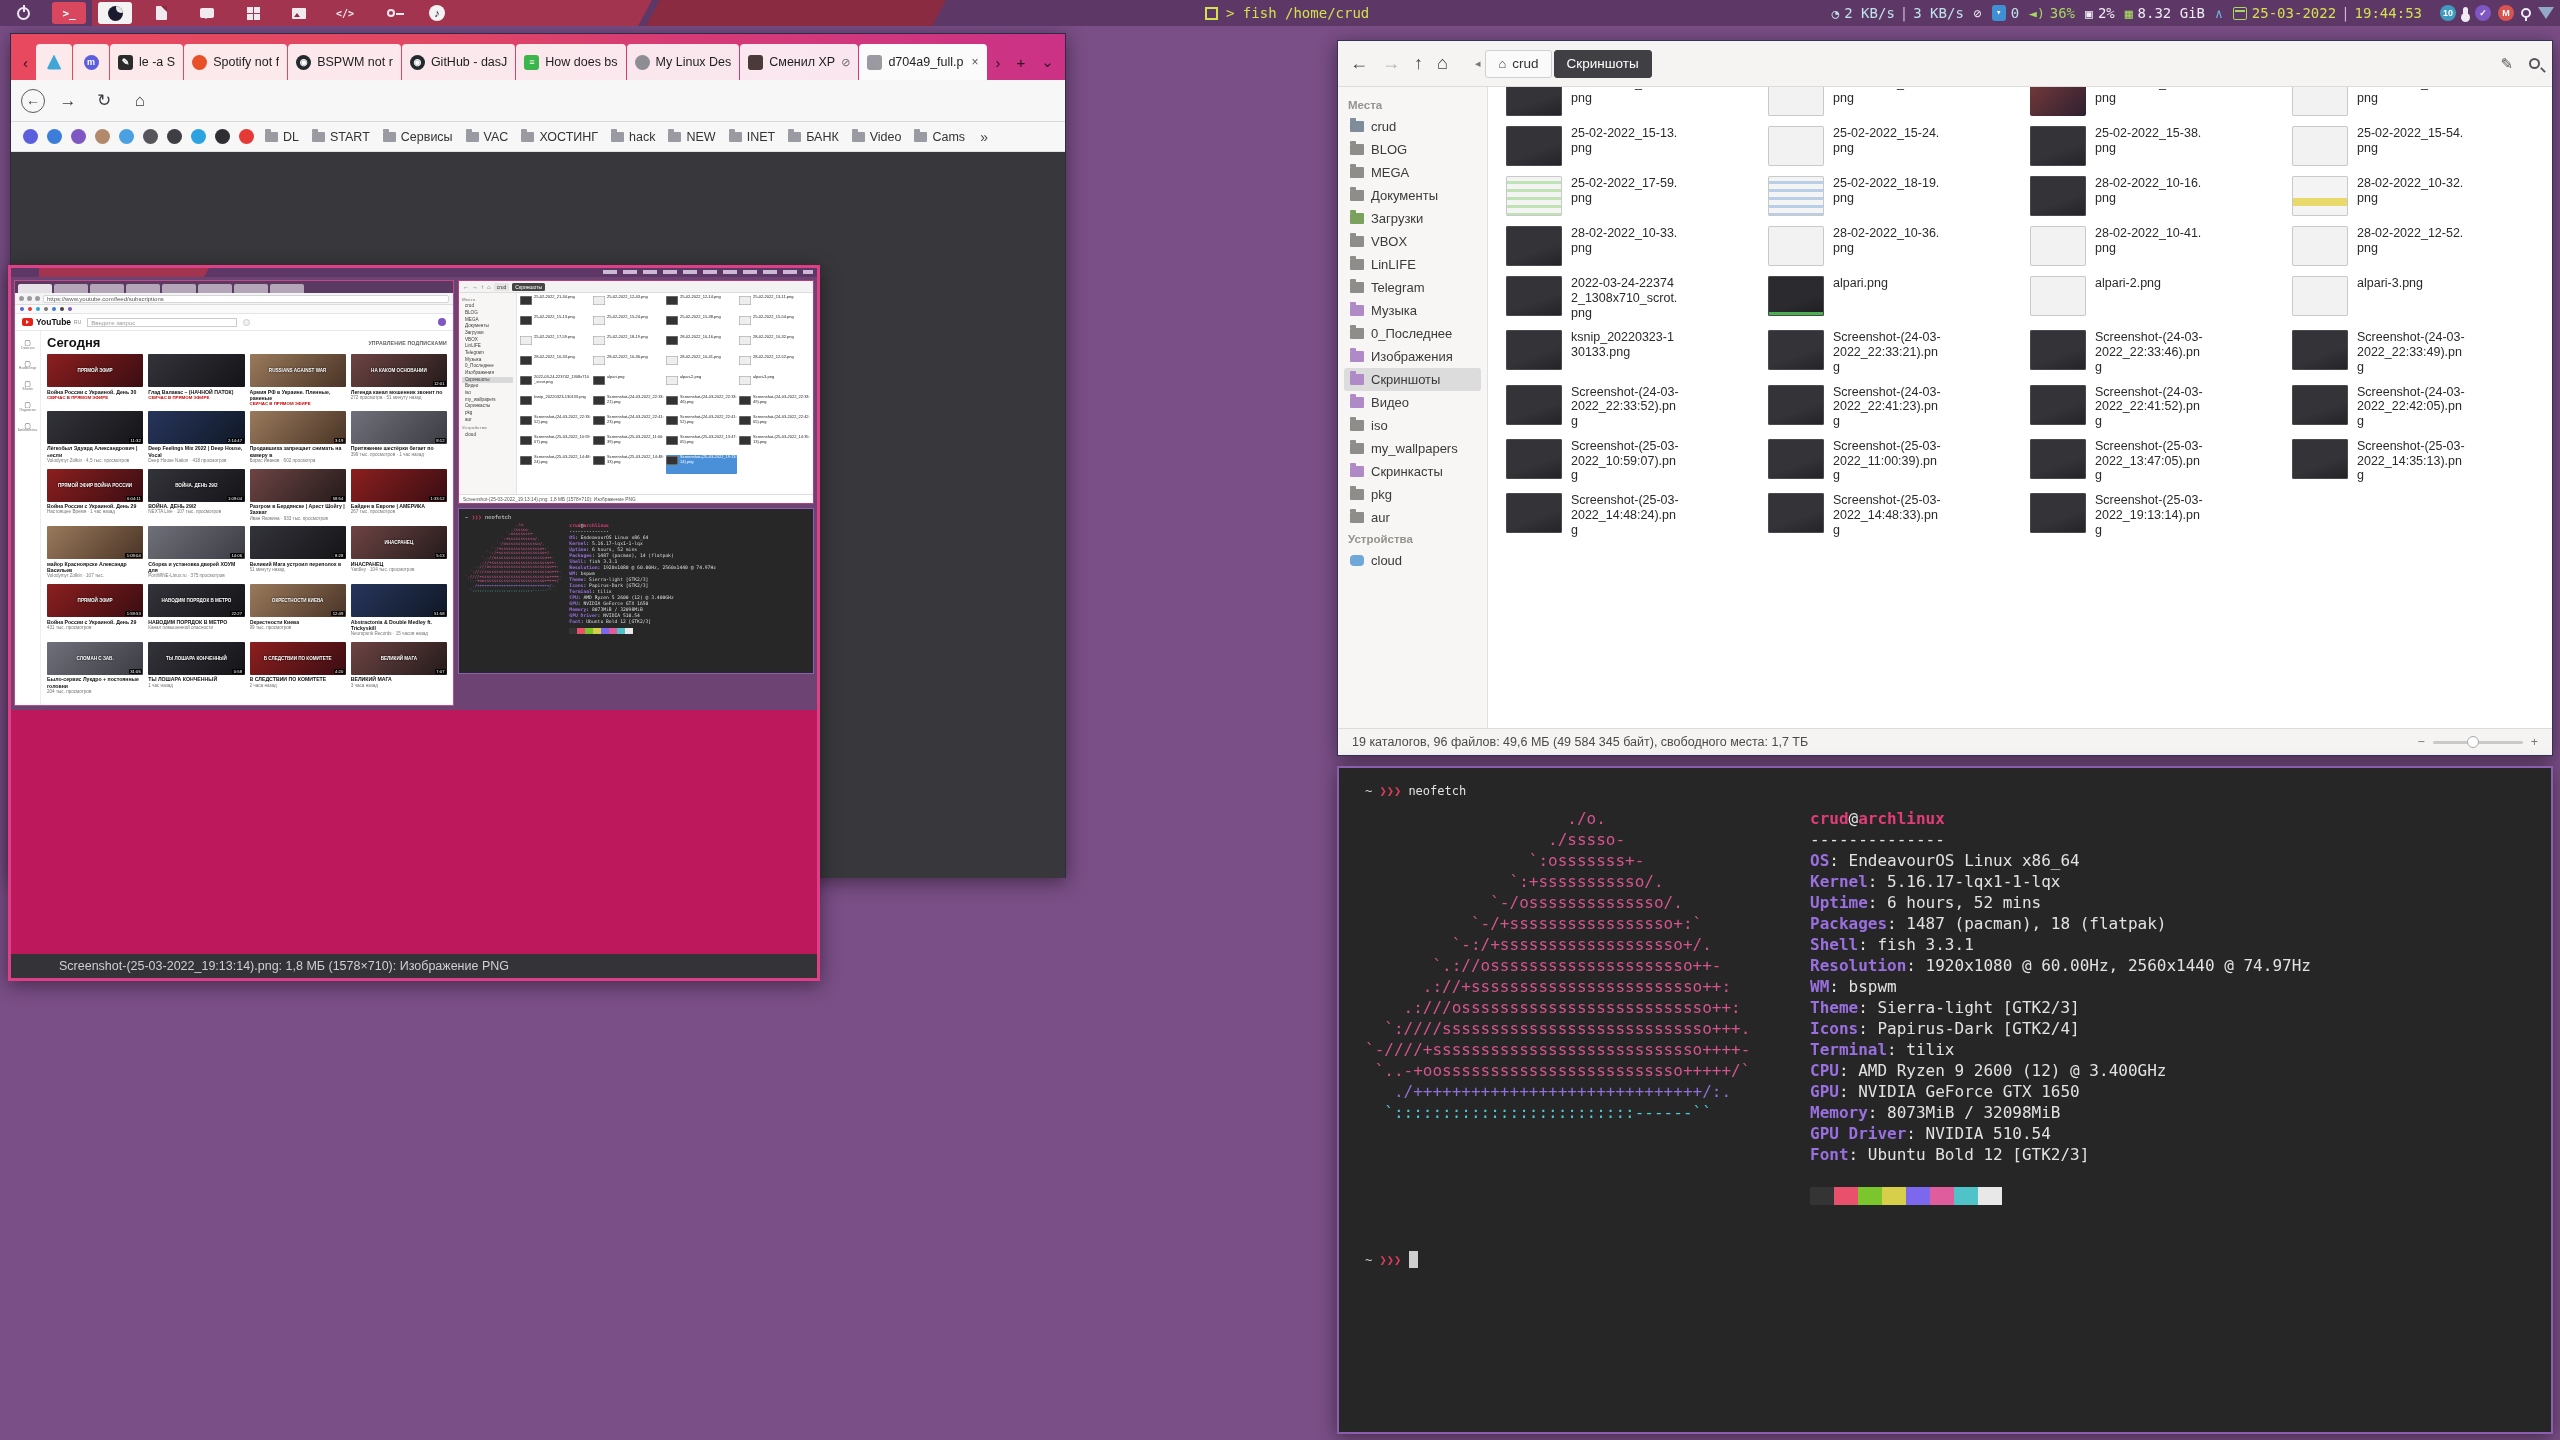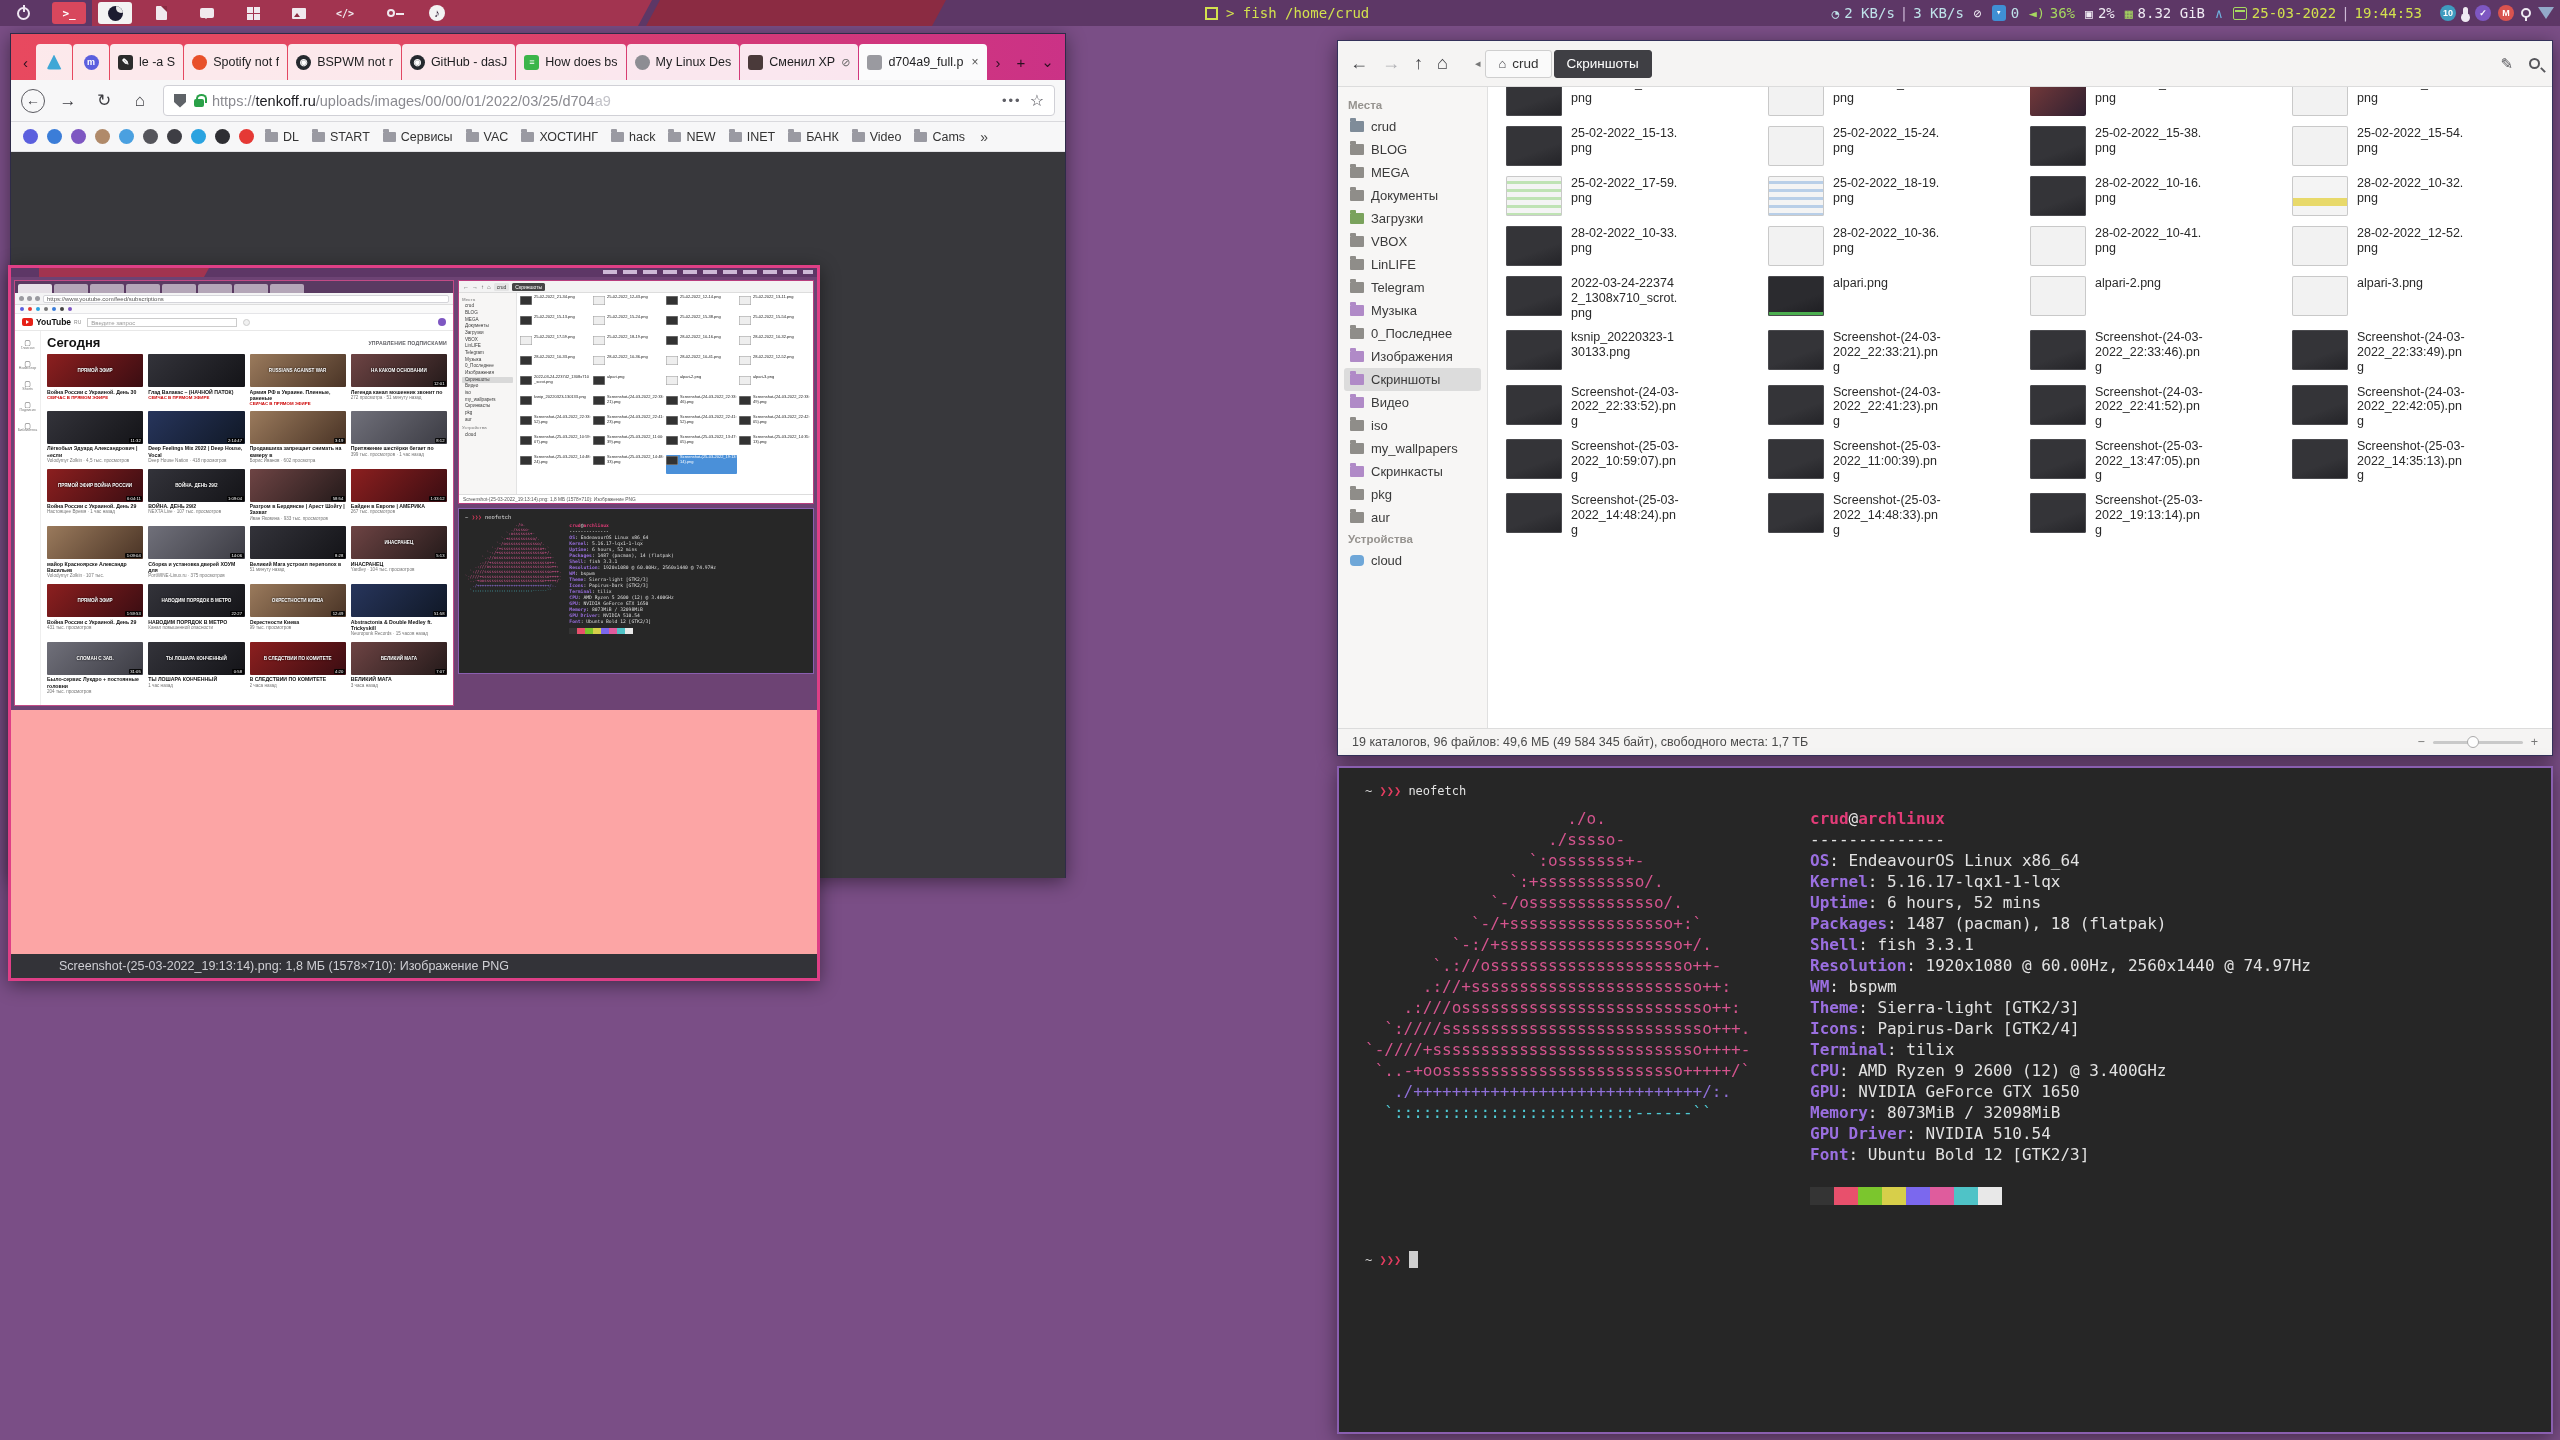--- a/index.html
+++ b/index.html
@@ -90,21 +90,21 @@
   .star { color:#4a4a52; font-size:16px; cursor:pointer; }
   #ff-bmbar { height:30px; background:#f7f7f8; border-bottom:1px solid #e2e2e6; display:flex; align-items:center; padding:0 12px; gap:9px; }
   .bm-ico { width:15px; height:15px; border-radius:50%; cursor:pointer; flex:0 0 auto; }
   .bm-folder { display:flex; align-items:center; gap:5px; font-size:12.5px; color:#333; cursor:pointer; padding:0 2px; white-space:nowrap; }
   .fold { width:13px; height:10px; background:#9a9aa2; border-radius:1px; position:relative; }
   .fold::before { content:""; position:absolute; left:0; top:-3px; width:6px; height:3px; background:#9a9aa2; border-radius:1px 1px 0 0; }
   .bm-more { color:#444; font-size:14px; margin-left:4px; cursor:pointer; }
   #ff-content { position:relative; height:calc(845px - 46px - 42px - 30px - 1px); background:#38383c; }
 
   
-  #viewer { left:8px; top:265px; width:812px; height:716px; border:3px solid #df3f86; background:#fca5a5; z-index:20; }
+  #viewer { left:8px; top:265px; width:812px; height:716px; border:3px solid #df3f86; background:#be185d; z-index:20; }
   #mini-desktop { position:relative; width:806px; height:442px; background:#6d4374; overflow:hidden; }
   #viewer-status { position:absolute; left:0; right:0; bottom:0; height:24px; background:#333338; color:#cfcfd4;
     font-size:12.5px; display:flex; align-items:center; padding-left:48px; }
 
   
   #mini-bar { position:absolute; left:0; top:0; width:806px; height:9px; background:#5d3766; }
   #mini-bar .mseg { position:absolute; left:28px; top:0; bottom:0; width:170px; background:#a23450; clip-path:polygon(0 0,100% 0,calc(100% - 5px) 100%,0 100%); }
   #mini-bar .mtxt { position:absolute; right:4px; top:2px; width:210px; height:4px;
      background:repeating-linear-gradient(90deg,#cdb9d6 0 14px,transparent 14px 20px); }
 
@@ -374,27 +374,20 @@
       </div>
       <div class="tab-btn">›</div>
       <div class="tab-btn">+</div>
       <div class="tab-btn">⌄</div>
     </div>
   <div id="ff-nav">
     <span class="nav-ico circled">←</span>
     <span class="nav-ico">→</span>
     <span class="nav-ico">↻</span>
     <span class="nav-ico">⌂</span>
-    <div id="urlbar">
-      <span class="shield"></span>
-      <span class="lock"></span>
-      <span id="url-text"><span>https://</span><b>tenkoff.ru</b><span>/uploads/images/00/00/01/2022/03/25/d704</span><span class="fade">a9</span></span>
-      <span class="url-dots">•••</span>
-      <span class="star">☆</span>
-    </div>
   </div>
   <div id="ff-bmbar">
       <div class="bm-ico" style="background: rgb(91, 95, 222);"></div>
       <div class="bm-ico" style="background: rgb(59, 125, 216);"></div>
       <div class="bm-ico" style="background: rgb(126, 87, 194);"></div>
       <div class="bm-ico" style="background: rgb(176, 138, 106);"></div>
       <div class="bm-ico" style="background: rgb(74, 160, 224);"></div>
       <div class="bm-ico" style="background: rgb(85, 85, 91);"></div>
       <div class="bm-ico" style="background: rgb(62, 62, 68);"></div>
       <div class="bm-ico" style="background: rgb(42, 163, 224);"></div>

